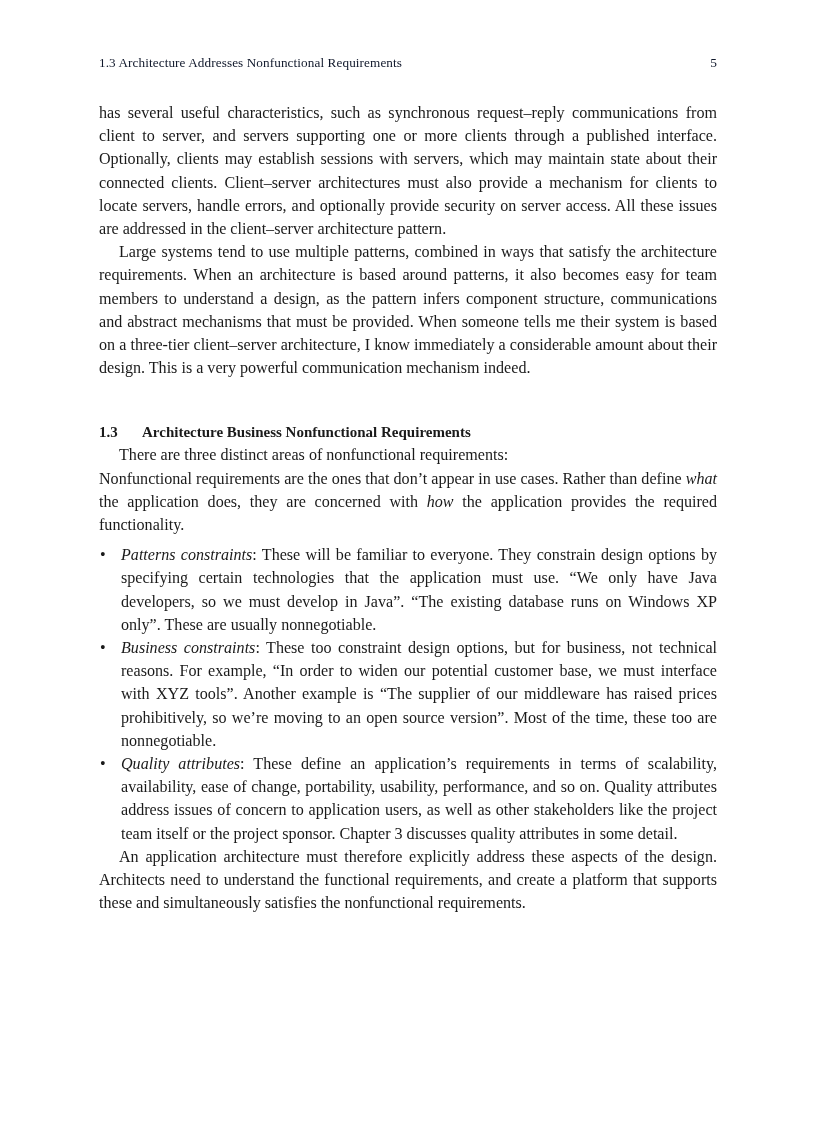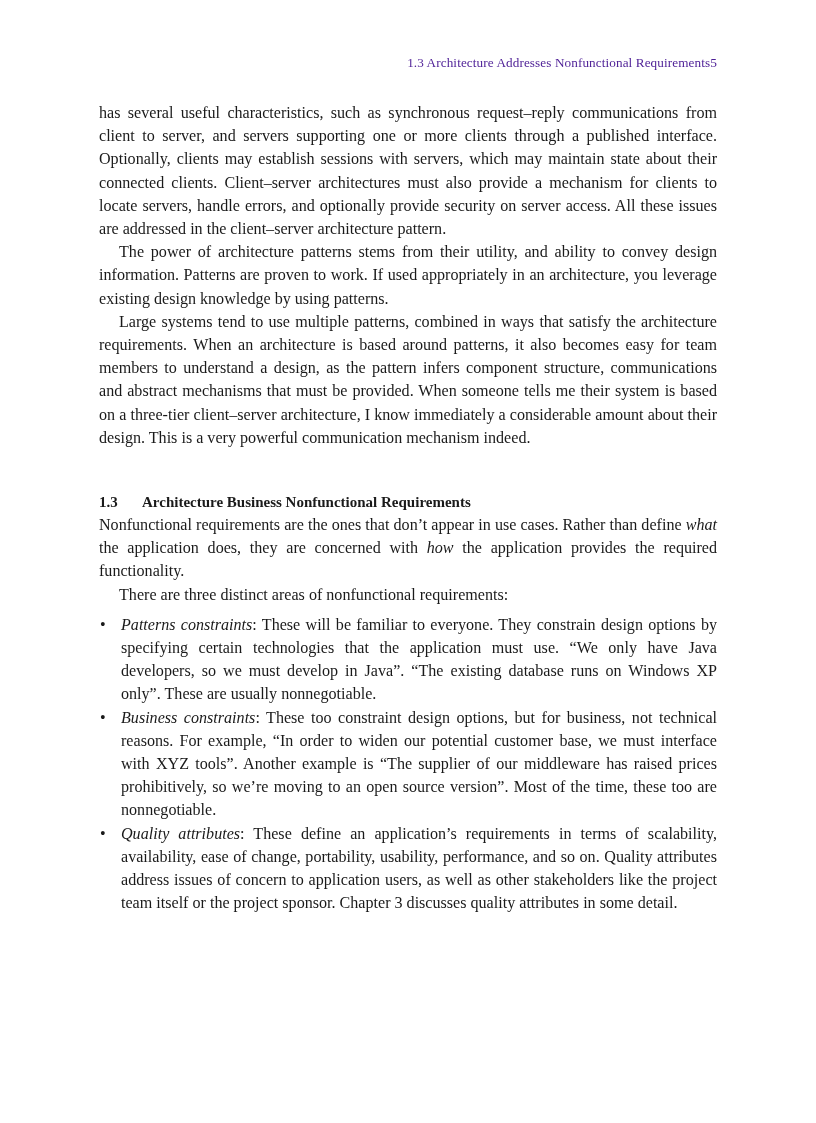--- a/index.html
+++ b/index.html
@@ -25,24 +25,24 @@
   .content {
     position: absolute;
     left: 99px;
     top: 55px;
     width: 618px;
   }
   
   .runhead {
     display: flex;
     align-items: baseline;
-    justify-content: flex-end;
+    justify-content: space-between;
     font-size: 13.2px;
     letter-spacing: 0.1px;
-    color: #4c1d95;
+    color: #0f172a;
     height: 18px;
   }
   .runhead-title {
     white-space: nowrap;
   }
   .runhead-folio {
     font-size: 13.4px;
   }
   
   .body {
@@ -117,41 +117,41 @@
 
     <div class="runhead">
       <span class="runhead-title">1.3 Architecture Addresses Nonfunctional Requirements</span>
       <span class="runhead-folio">5</span>
     </div>
 
     <div class="body">
 
       <p class="para">has several useful characteristics, such as synchronous request–reply communications from client to server, and servers supporting one or more clients through a published interface. Optionally, clients may establish sessions with servers, which may maintain state about their connected clients. Client–server architectures must also provide a mechanism for clients to locate servers, handle errors, and optionally provide security on server access. All these issues are addressed in the client–server architecture pattern.</p>
 
-      <p class="para indent">The power of architecture patterns stems from their utility, and ability to convey design information. Patterns are proven to work. If used appropriately in an architecture, you leverage existing design knowledge by using patterns.</p>
 
       <p class="para indent">Large systems tend to use multiple patterns, combined in ways that satisfy the architecture requirements. When an architecture is based around patterns, it also becomes easy for team members to understand a design, as the pattern infers component structure, communications and abstract mechanisms that must be provided. When someone tells me their system is based on a three-tier client–server architecture, I know immediately a considerable amount about their design. This is a very powerful communication mechanism indeed.</p>
 
       <h2 class="section-heading">
         <span class="num">1.3</span>
         <span class="ttl">Architecture Business Nonfunctional Requirements</span>
       </h2>
 
+      <p class="para indent">There are three distinct areas of nonfunctional requirements:</p>
+
       <p class="para after-heading"><span>Nonfunctional requirements are the ones that don’t appear in use cases. Rather than define </span><span class="ital">what</span><span> the application does, they are concerned with </span><span class="ital">how</span><span> the application provides the required functionality.</span></p>
-
-      <p class="para indent">There are three distinct areas of nonfunctional requirements:</p>
 
       <ul class="bullets">
         <li>
           <span class="bullet-dot">•</span><span class="ital">Patterns constraints</span><span>: These will be familiar to everyone. They constrain design options by specifying certain technologies that the application must use. “We only have Java developers, so we must develop in Java”. “The existing database runs on Windows XP only”. These are usually nonnegotiable.</span>
         </li>
         <li>
           <span class="bullet-dot">•</span><span class="ital">Business constraints</span><span>: These too constraint design options, but for business, not technical reasons. For example, “In order to widen our potential customer base, we must interface with XYZ tools”. Another example is “The supplier of our middleware has raised prices prohibitively, so we’re moving to an open source version”. Most of the time, these too are nonnegotiable.</span>
         </li>
         <li>
           <span class="bullet-dot">•</span><span class="ital">Quality attributes</span><span>: These define an application’s requirements in terms of scalability, availability, ease of change, portability, usability, performance, and so on. Quality attributes address issues of concern to application users, as well as other stakeholders like the project team itself or the project sponsor. Chapter 3 discusses quality attributes in some detail.</span>
         </li>
       </ul>
 
+      <p class="para indent tail-para">An application architecture must therefore explicitly address these aspects of the design. Architects need to understand the functional requirements, and create a platform that supports these and simultaneously satisfies the nonfunctional requirements.</p>
 
     </div>
   </div>
 </div>
 
 </body></html>

